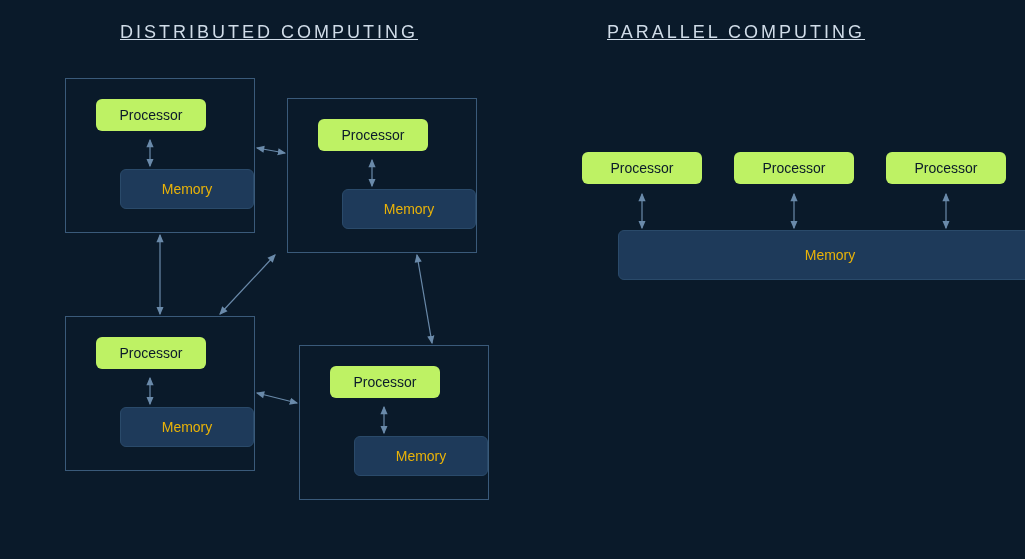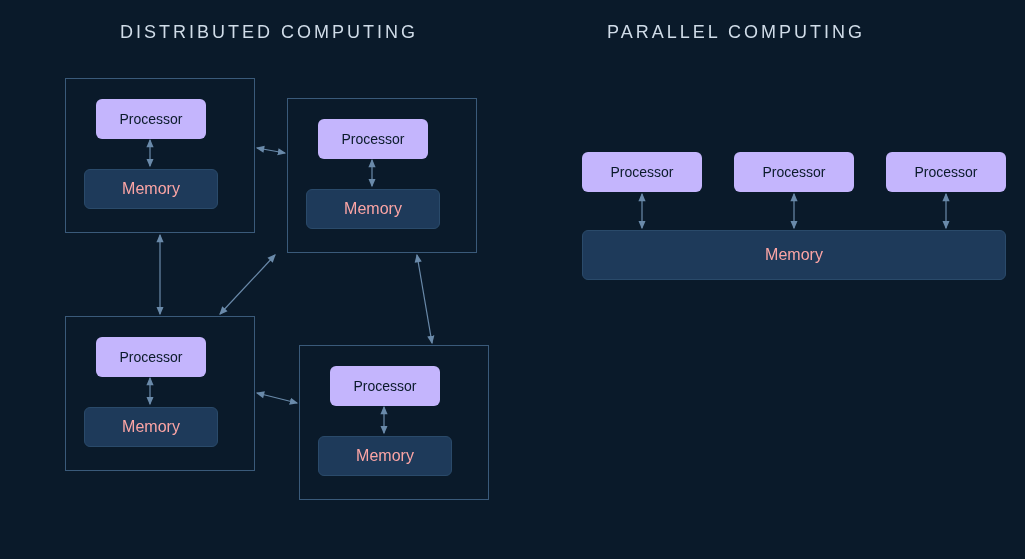--- a/index.html
+++ b/index.html
@@ -11,52 +11,54 @@
     color: #c8d8e8;
     position: relative;
     overflow: hidden;
   }
   .title {
     position: absolute;
     font-size: 18px;
     letter-spacing: 3px;
     font-weight: 400;
     color: #d0dce8;
+    text-decoration: underline;
   }
   .title-left { top: 22px; left: 120px; }
   .title-right { top: 22px; left: 607px; }
   .node-box {
     position: absolute;
     border: 1px solid #3a5a7a;
     width: 190px;
     height: 155px;
   }
   .proc {
     position: absolute;
-    background: #c4b5fd;
+    background: #bef264;
     border-radius: 6px;
     color: #0a1a2a;
     font-size: 14px;
     font-weight: 400;
     display: flex;
     align-items: center;
     justify-content: center;
-    height: 40px;
+    height: 32px;
   }
   .mem {
     position: absolute;
     background: #1e3a5a;
     border: 1px solid #2a4a6a;
     border-radius: 6px;
-    color: #fca5a5;
-    font-size: 16px;
+    color: #eab308;
+    font-size: 14px;
     display: flex;
     align-items: center;
     justify-content: center;
     height: 40px;
+    margin-left: 36px;
   }
   svg.arrows {
     position: absolute;
     top: 0; left: 0;
     width: 1025px;
     height: 559px;
     pointer-events: none;
   }
   .arrows line {
     stroke: #6a8aaa;

